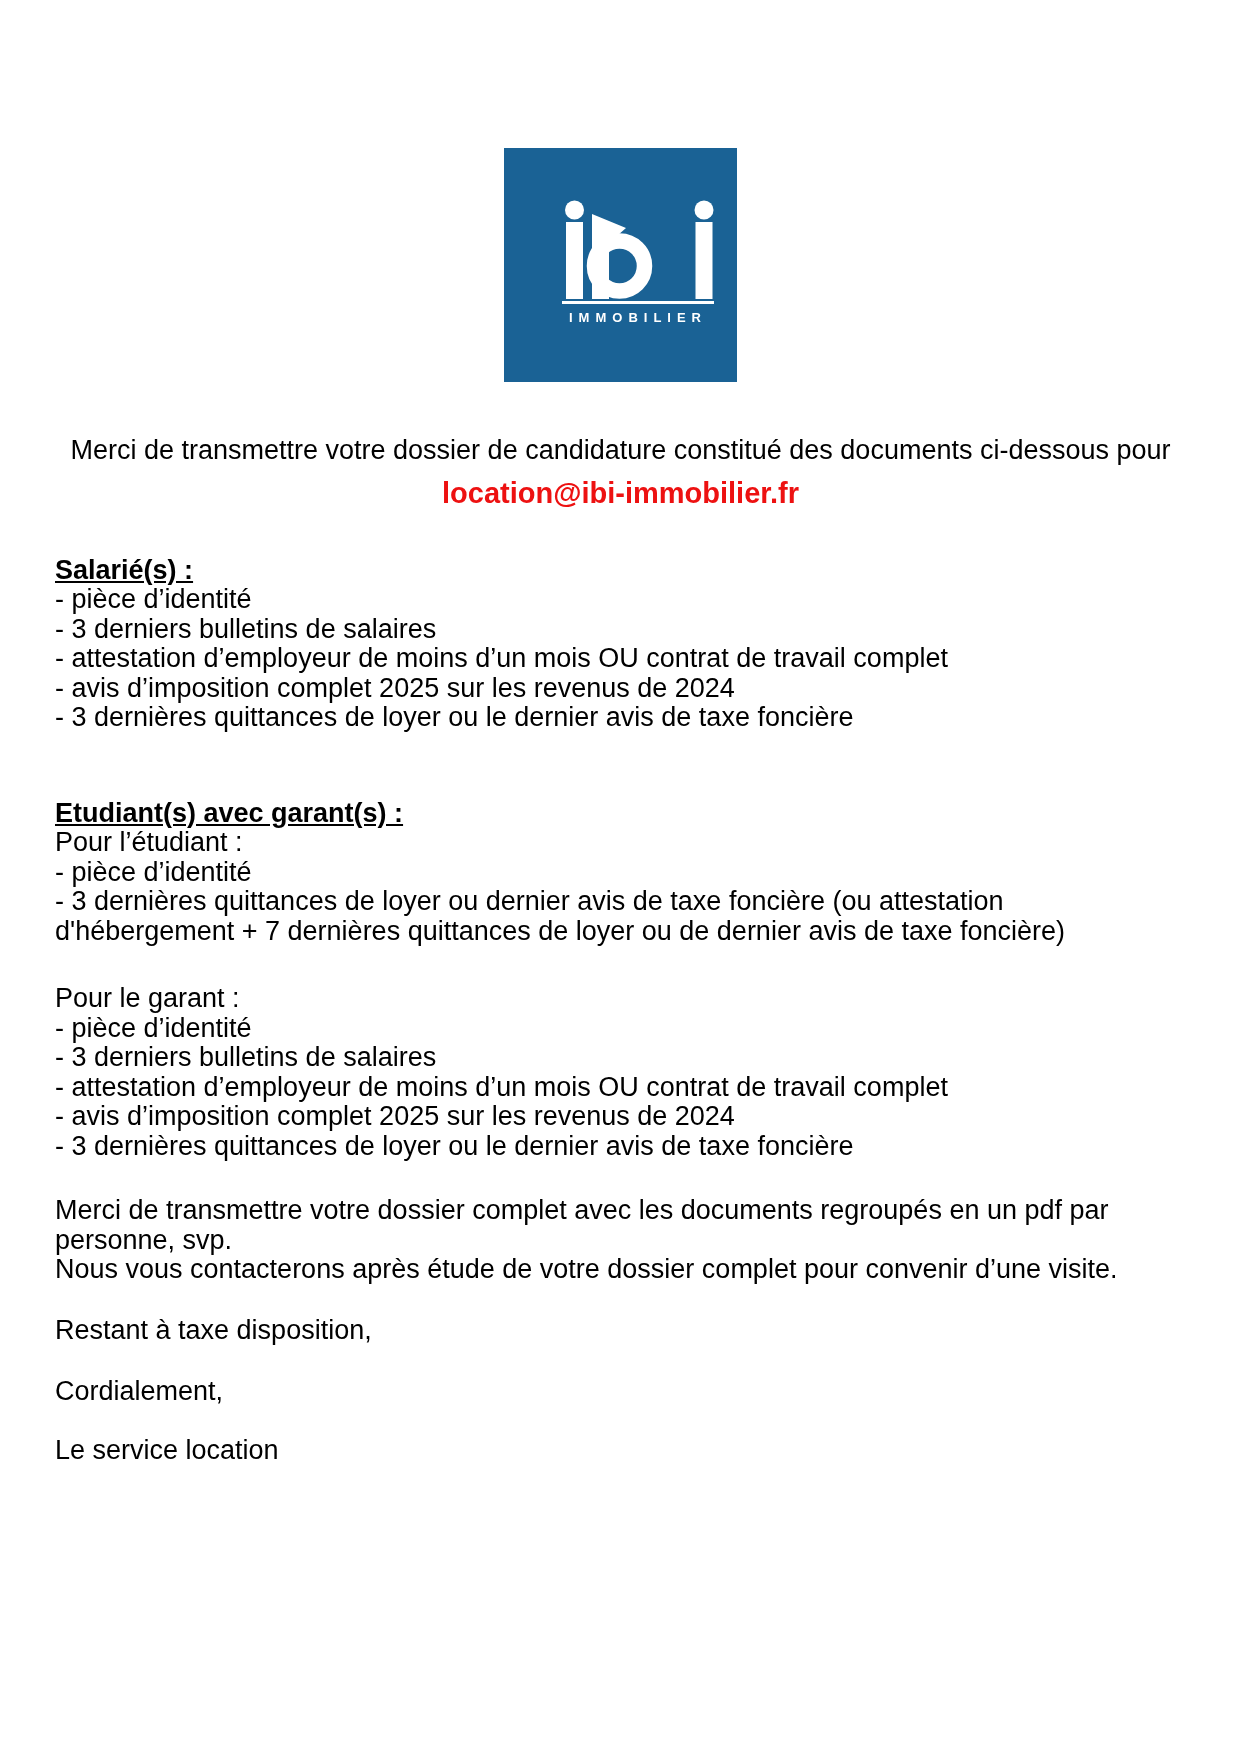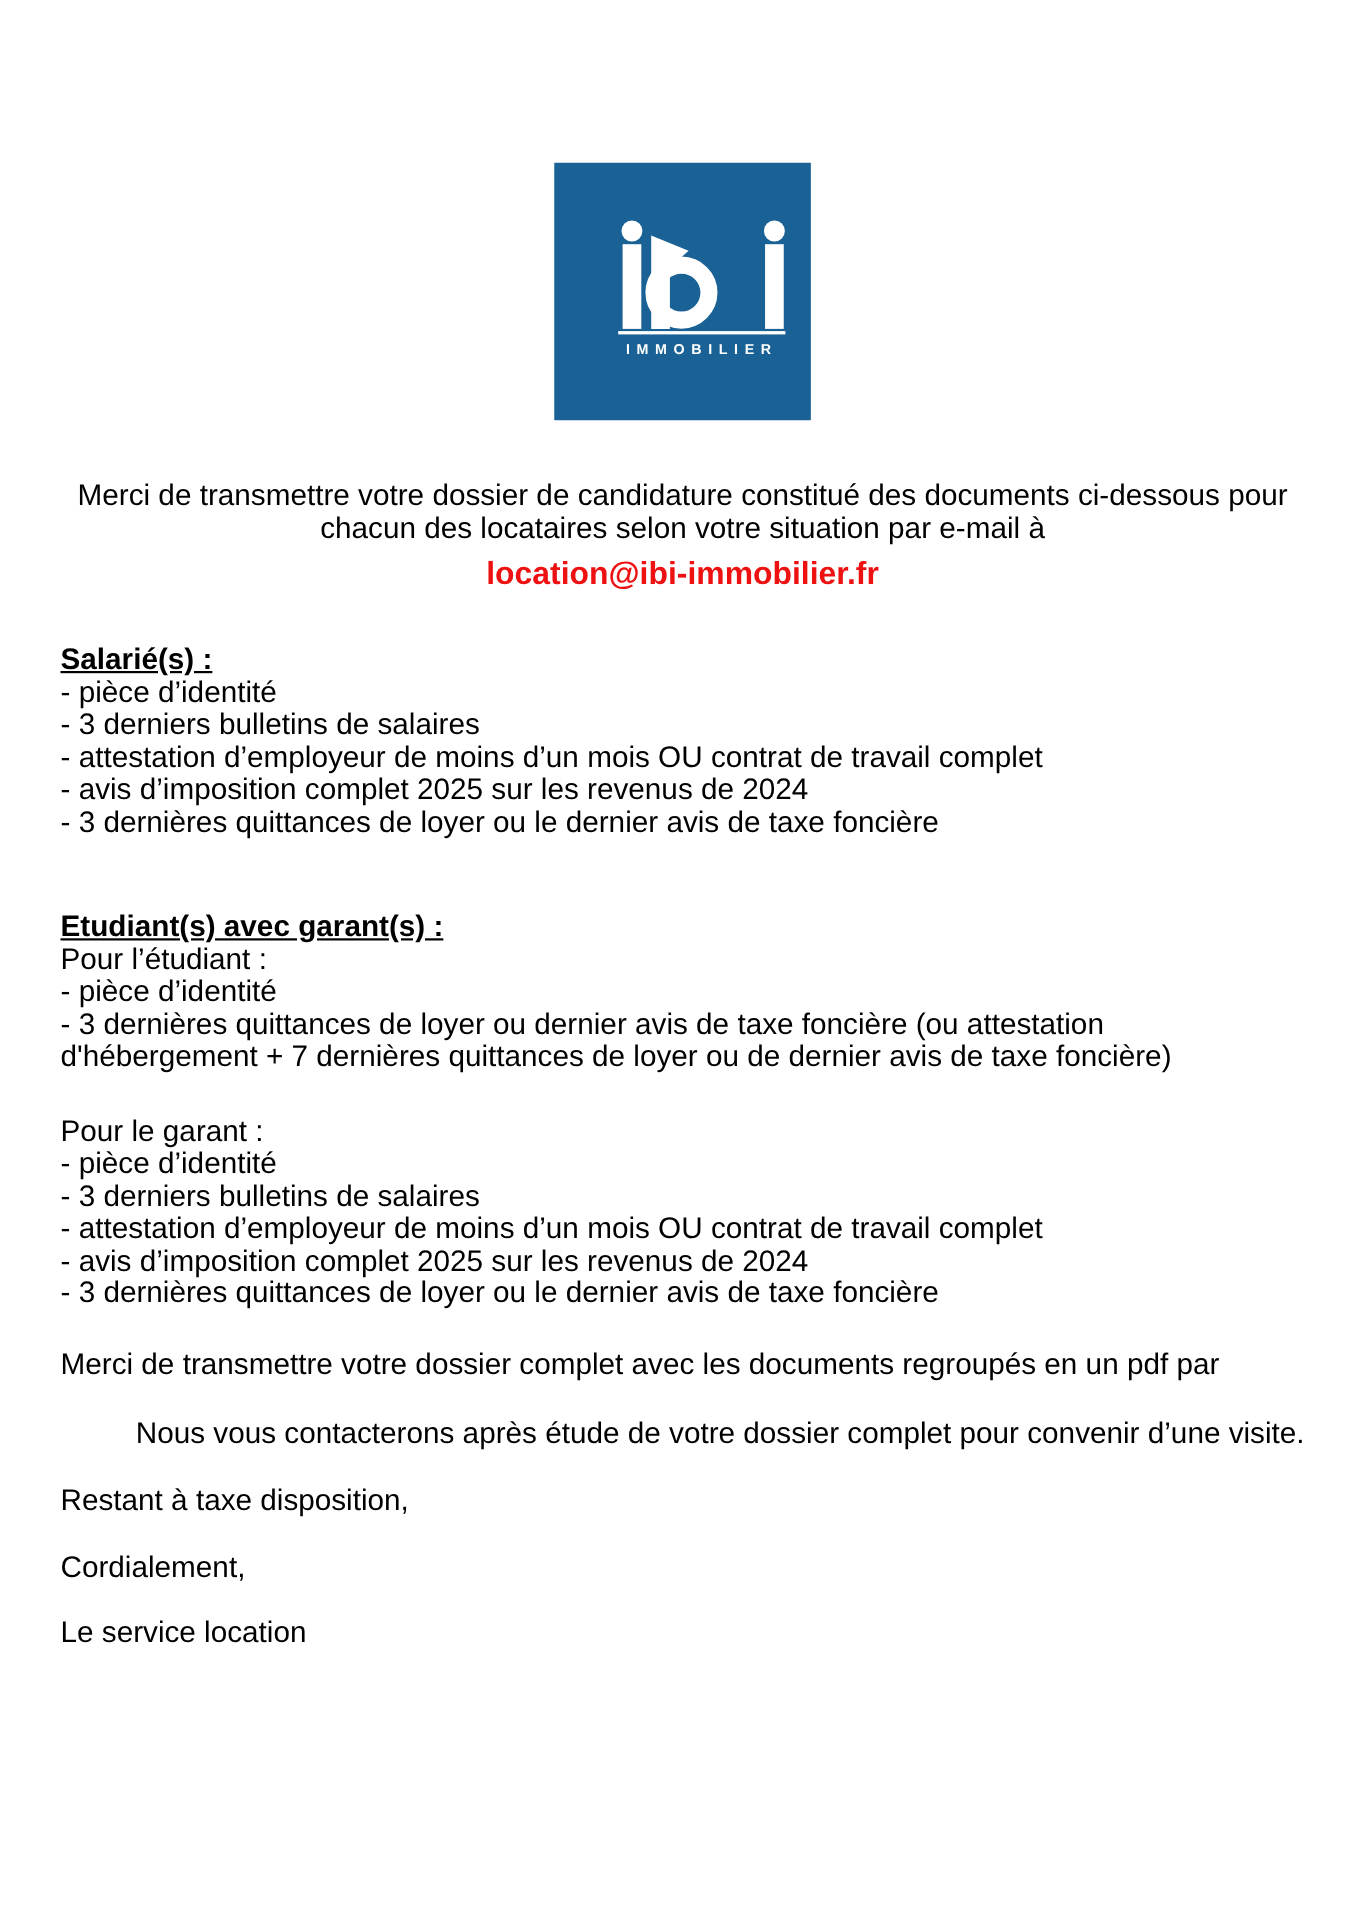--- a/index.html
+++ b/index.html
@@ -51,21 +51,21 @@
     font-size:29px;
     font-weight:bold;
     line-height:54px;
     color:var(--accent-red,#ED1111);
     white-space:nowrap;
   }
   .sec-salaries{margin-top:36px;}
   .sec-students{margin-top:66px;}
   .sec-garant{margin-top:38px;}
   .close-1{margin-top:35px;}
-  .close-2{margin-top:34px;text-align:right;}
+  .close-2{}
   .close-3{margin-top:31px;}
   .close-4{margin-top:32px;}
   .close-5{margin-top:29.5px;}
   .heading{
     font-weight:bold;
     text-decoration:underline;
   }
 </style>
 </head>
 <body>
@@ -89,21 +89,20 @@
         <rect x="58" y="153" width="152" height="3"></rect>
       </g>
       <text x="134" y="174" fill="#ffffff" font-size="13" font-weight="bold" letter-spacing="6" text-anchor="middle" font-family="Liberation Sans, DejaVu Sans, sans-serif">IMMOBILIER</text>
     </svg>
   </div>
 
   <div class="flow">
 
     <div class="intro">
       <div class="line">Merci de transmettre votre dossier de candidature constitué des documents ci-dessous pour</div>
-      <div class="line">chacun des locataires selon votre situation par e-mail à</div>
     </div>
 
     <div class="email-line">location@ibi-immobilier.fr</div>
 
     <section class="sec-salaries">
       <div class="line"><span class="heading">Salarié(s) :</span></div>
       <div class="line">- pièce d’identité</div>
       <div class="line">- 3 derniers bulletins de salaires</div>
       <div class="line">- attestation d’employeur de moins d’un mois OU contrat de travail complet</div>
       <div class="line">- avis d’imposition complet 2025 sur les revenus de 2024</div>
@@ -122,20 +121,21 @@
       <div class="line">Pour le garant :</div>
       <div class="line">- pièce d’identité</div>
       <div class="line">- 3 derniers bulletins de salaires</div>
       <div class="line">- attestation d’employeur de moins d’un mois OU contrat de travail complet</div>
       <div class="line">- avis d’imposition complet 2025 sur les revenus de 2024</div>
       <div class="line">- 3 dernières quittances de loyer ou le dernier avis de taxe foncière</div>
     </section>
 
     <div class="close-1">
       <div class="line">Merci de transmettre votre dossier complet avec les documents regroupés en un pdf par</div>
+      <div class="line">personne, svp.</div>
     </div>
     <div class="close-2 line">Nous vous contacterons après étude de votre dossier complet pour convenir d’une visite.</div>
     <div class="close-3 line">Restant à taxe disposition,</div>
     <div class="close-4 line">Cordialement,</div>
     <div class="close-5 line">Le service location</div>
 
   </div>
 </div>
 
 </body></html>

